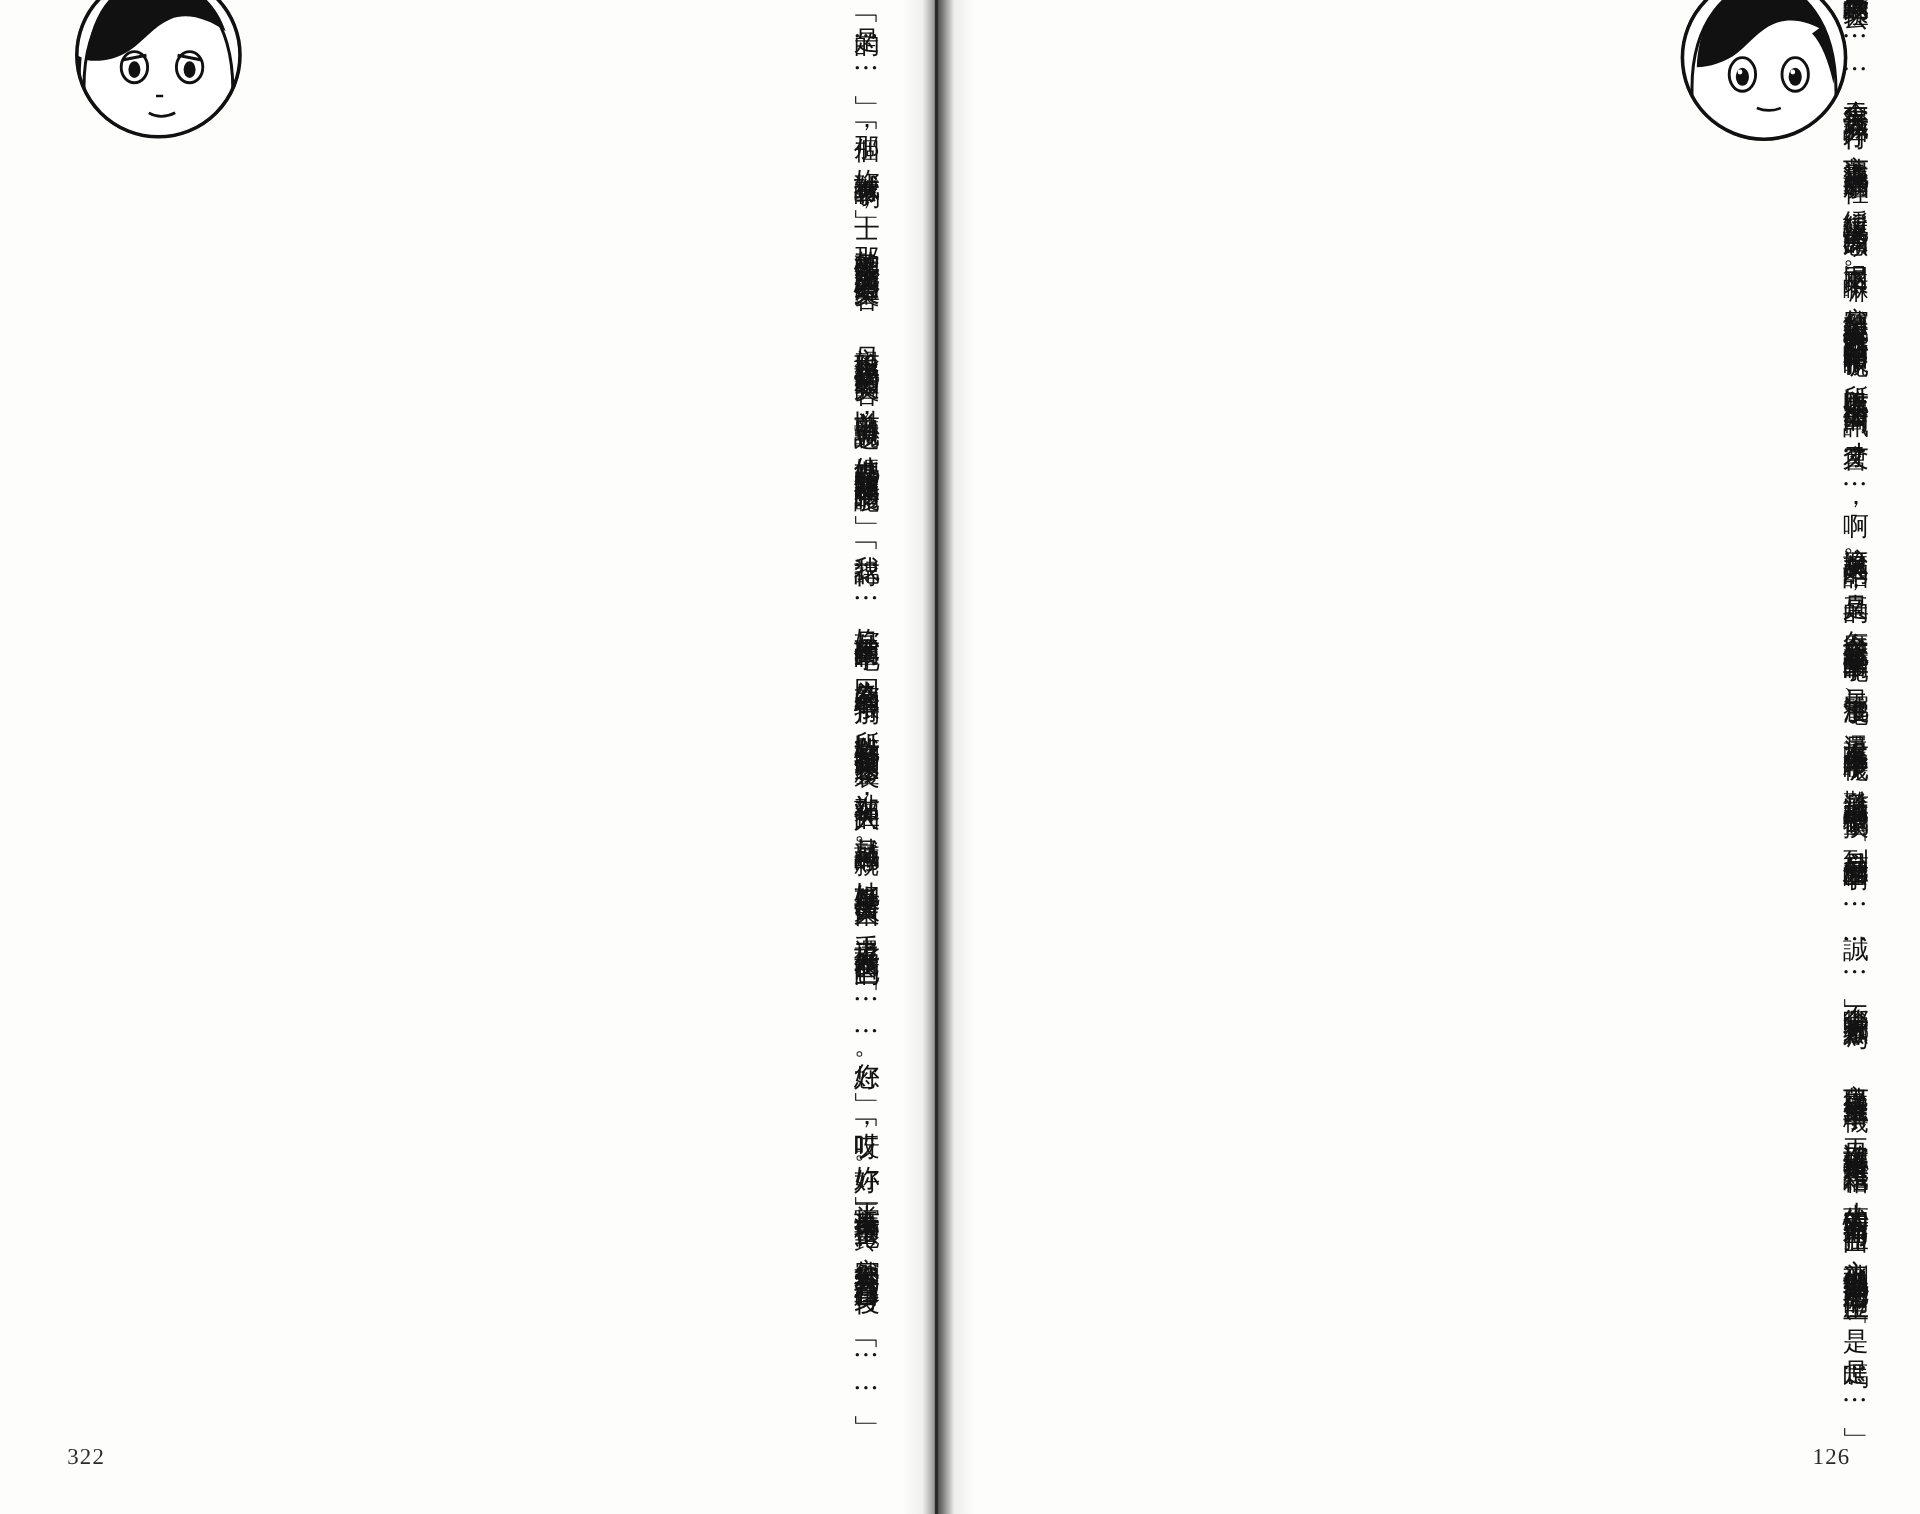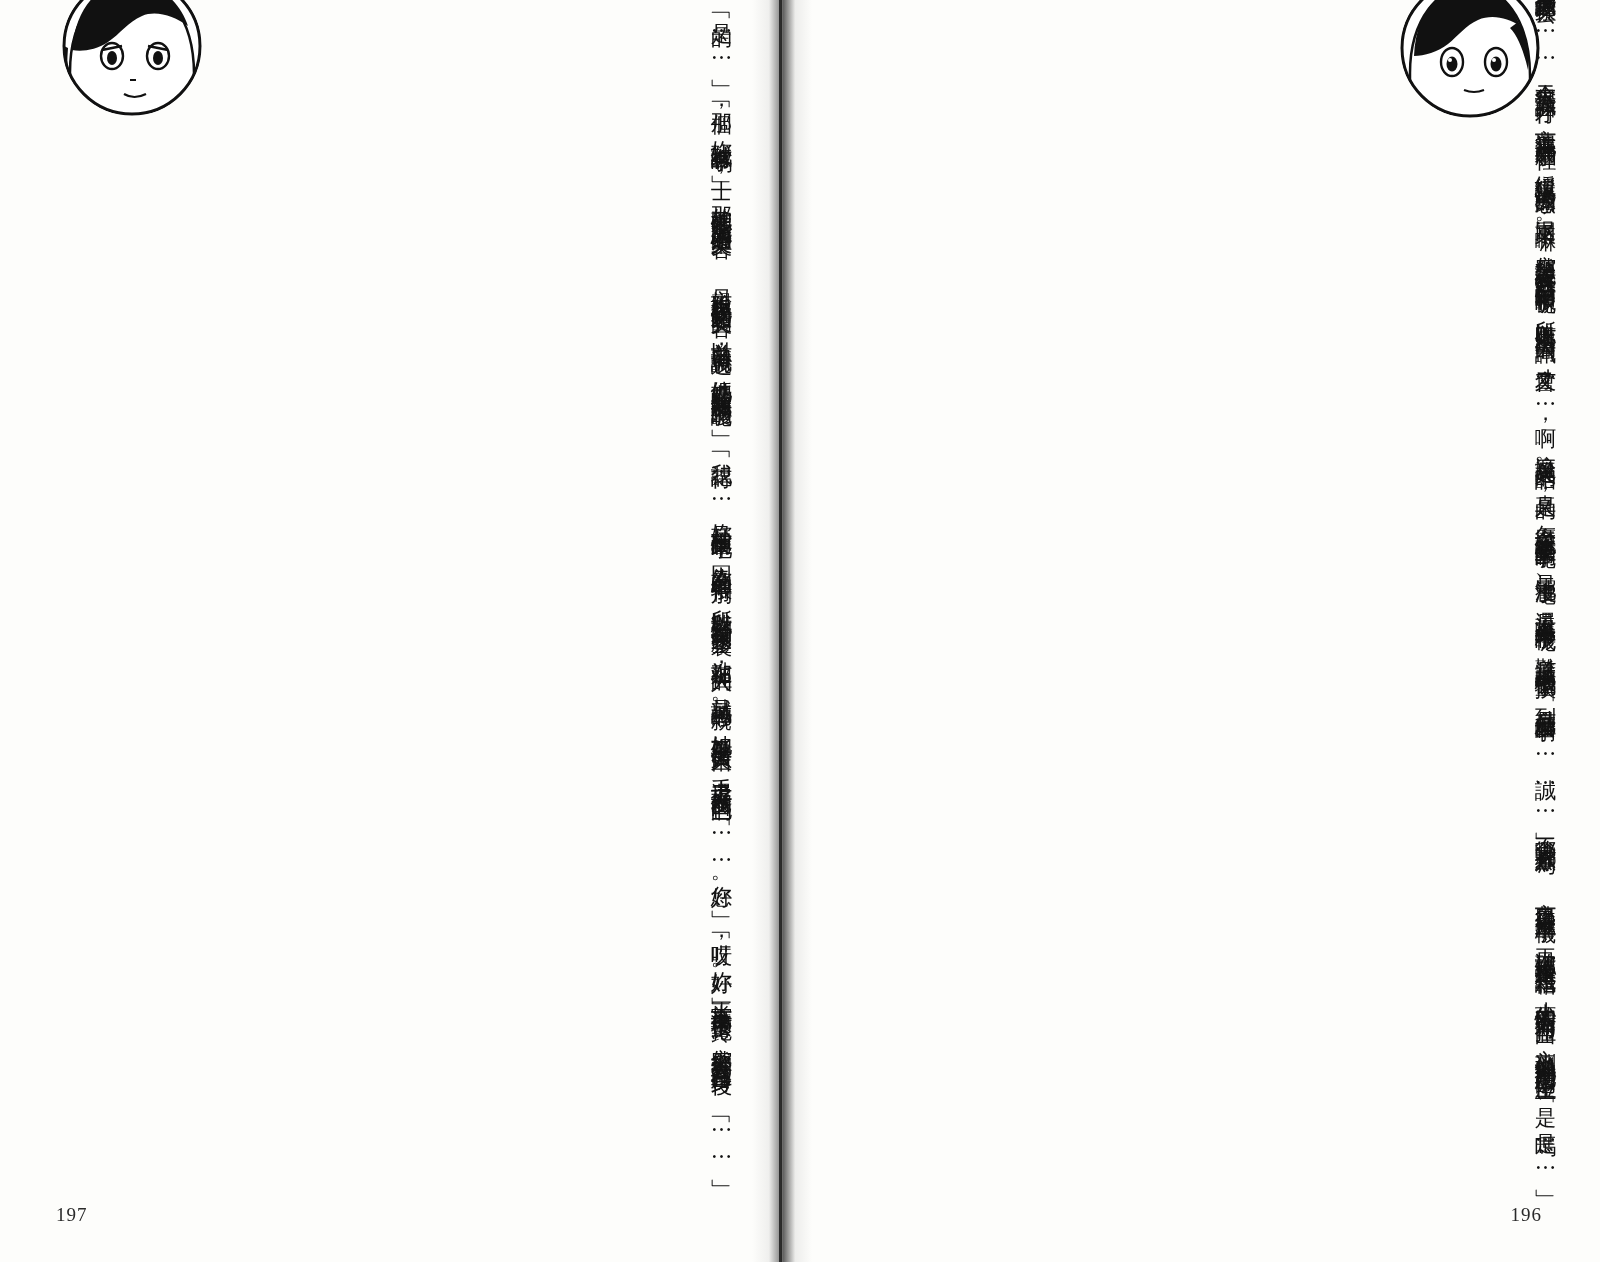--- a/index.html
+++ b/index.html
@@ -149,21 +149,21 @@
       <div class="col">「到底是怎麼回事啊……誠……」</div>
       <div class="col">是電池沒電了、還是沒有隨身帶手機呢，難道是誠的手機號碼換了？</div>
       <div class="col">……啊，這麼說起來的話。真是的，怎麼會忘記這麼重要的事呢？</div>
       <div class="col">突然想起誠還沒有告訴自己新的信箱帳號呢。所以昨天傳送出去的簡訊，才會又</div>
       <div class="col">退回來了嘛。</div>
       <div class="col">……今天得去見誠一面才行。言葉混沌無章的腦子裡，緩緩浮現出這樣的念頭。</div>
       <div class="col indent1">學校放學後，言葉就直接往誠的家裡去。</div>
 
     </div>
 
-    <div class="pagenum pagenum-right">196</div>
+    <div class="pagenum pagenum-right">126</div>
   </div>
 
   <div class="page page-left">
     <div class="face face-left">
       <svg width="140" height="140" viewBox="0 0 140 140">
         <defs>
           <clipPath id="cl">
               <circle cx="70" cy="70" r="68"></circle>
             </clipPath>
         </defs>
@@ -194,18 +194,18 @@
       <div class="col">塑膠袋。</div>
       <div class="col indent1">「我記得……妳是桂言葉同學吧？因為妳的名字很特別，所以我對妳特別有印象</div>
       <div class="col">呢。」</div>
       <div class="col indent1">母親臉上浮現親切的和藹笑容。以前曾聽誠說過，他媽媽是在醫院裡服務的護</div>
       <div class="col">士，那的確是張能治癒人心的溫柔笑容。</div>
       <div class="col indent1">「那個，妳找誠有事嗎？」</div>
       <div class="col indent1">「是的……」</div>
 
     </div>
 
-    <div class="pagenum pagenum-left">197</div>
+    <div class="pagenum pagenum-left">322</div>
   </div>
 
   <div class="gutter"></div>
   <div class="gutter-line"></div>
 </div>
 
 </body></html>

